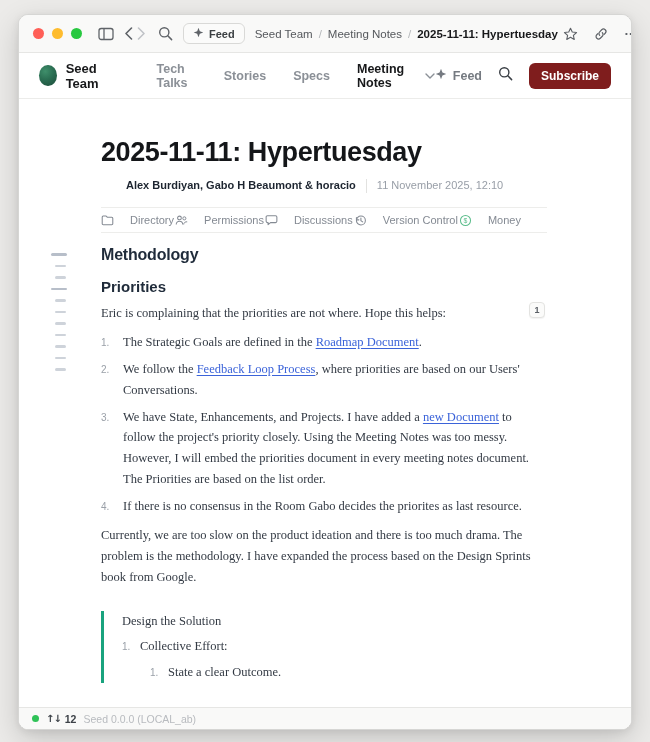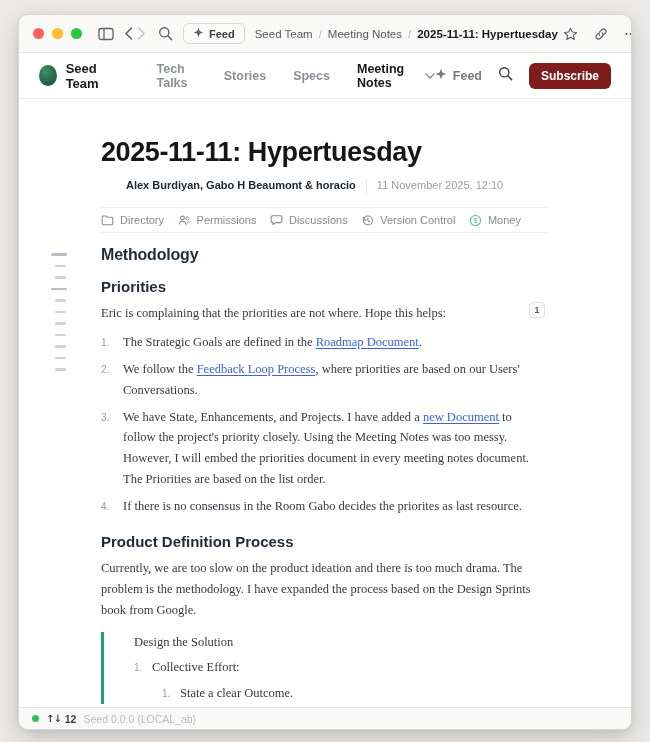--- a/index.html
+++ b/index.html
@@ -68,21 +68,21 @@
   .doc-title { margin-top:38px; font-size:27px; font-weight:800; letter-spacing:-.4px; color:#141619; }
   .byline { margin-top:11px; display:flex; align-items:flex-start;margin-left:25px; }
   .authors { font-size:11px; font-weight:800; color:#1d2530; }
   .byline-div { width:1px; height:14px; background:#e2e2e0; margin:0 10px; }
   .doc-date { font-size:11px; color:#989ea7; }
 
   .doc-tabs {
     margin-top:14px; height:26px; border-top:1px solid #ededeb; border-bottom:1px solid #ededeb;
     display:flex; align-items:center; justify-content:space-between; padding-right:26px;
   }
-  .dtab { display:flex; align-items:center; gap:6px; font-size:11px; color:#848a93; }
+  .dtab { display:flex; align-items:center; gap:16px; font-size:11px; color:#848a93; }
   .dtab svg { display:block; }
 
   .h-method { margin-top:13px; font-size:16px; font-weight:800; color:#1f2b3a; letter-spacing:-.2px; }
   .h-sub { margin-top:14px; font-size:15px; font-weight:800; color:#1f2b3a; }
 
   .serif { font-family:"Liberation Serif", serif; font-size:12.5px; line-height:1.67; color:#333a44; }
   .intro { margin-top:8px; position:relative; }
   .c-badge {
     position:absolute; right:2px; top:-1px; width:16px; height:16px; border:1px solid #e3e3e1;
     border-radius:4px; background:#fbfbfa; box-shadow:0 1px 1px rgba(0,0,0,.05);
@@ -93,21 +93,21 @@
   .olist { margin-top:8px; }
   .oitem { display:flex; margin-top:6px; }
   .oitem:first-child { margin-top:0; }
   .marker { flex:0 0 22px; font-family:"Liberation Sans", sans-serif; font-size:10px; color:#9aa0a8; padding-top:3px; }
   .itext { flex:1; }
   a.dlink, .dlink { color:#3b63d9; text-decoration:underline; text-underline-offset:2px; cursor:pointer; }
 
   .h-product { margin-top:16px; font-size:15px; font-weight:800; color:#1f2b3a; }
   .para { margin-top:8px; }
 
-  .quote { margin-top:11px; border-left:3px solid #19a37e; padding-left:30px; }
+  .quote { margin-top:23px; border-left:3px solid #19a37e; padding-left:18px; }
   .q-line { }
   .q-item { display:flex; margin-top:5px; }
   .q-marker { flex:0 0 18px; font-family:"Liberation Sans", sans-serif; font-size:10px; color:#9aa0a8; padding-top:3px; }
   .q-sub { margin-left:28px; }
   .q-sub .q-item { margin-top:5px; }
 
   
   .status-bar {
     flex:0 0 22px; display:flex; align-items:center; gap:7px; padding:0 13px;
     background:#f9f9f8; border-top:1px solid #e6e6e4; font-size:10.5px;
@@ -314,21 +314,20 @@
             <div class="oitem">
               <span class="marker">3.</span>
               <span class="itext"><span>We have State, Enhancements, and Projects. I have added a </span><span class="dlink">new Document</span><span> to follow the project's priority closely. Using the Meeting Notes was too messy. However, I will embed the priorities document in every meeting notes document. The Priorities are based on the list order.</span></span>
             </div>
             <div class="oitem">
               <span class="marker">4.</span>
               <span class="itext"><span>If there is no consensus in the Room Gabo decides the priorites as last resource.</span></span>
             </div>
           </div>
 
-          <div class="h-product">Product Definition Process</div>
 
           <div class="serif para">Currently, we are too slow on the product ideation and there is too much drama. The problem is the methodology. I have expanded the process based on the Design Sprints book from Google.</div>
 
           <div class="quote serif">
             <div class="q-line">Design the Solution</div>
             <div class="q-item">
               <span class="q-marker">1.</span>
               <span class="itext">Collective Effort:</span>
             </div>
             <div class="q-sub">

